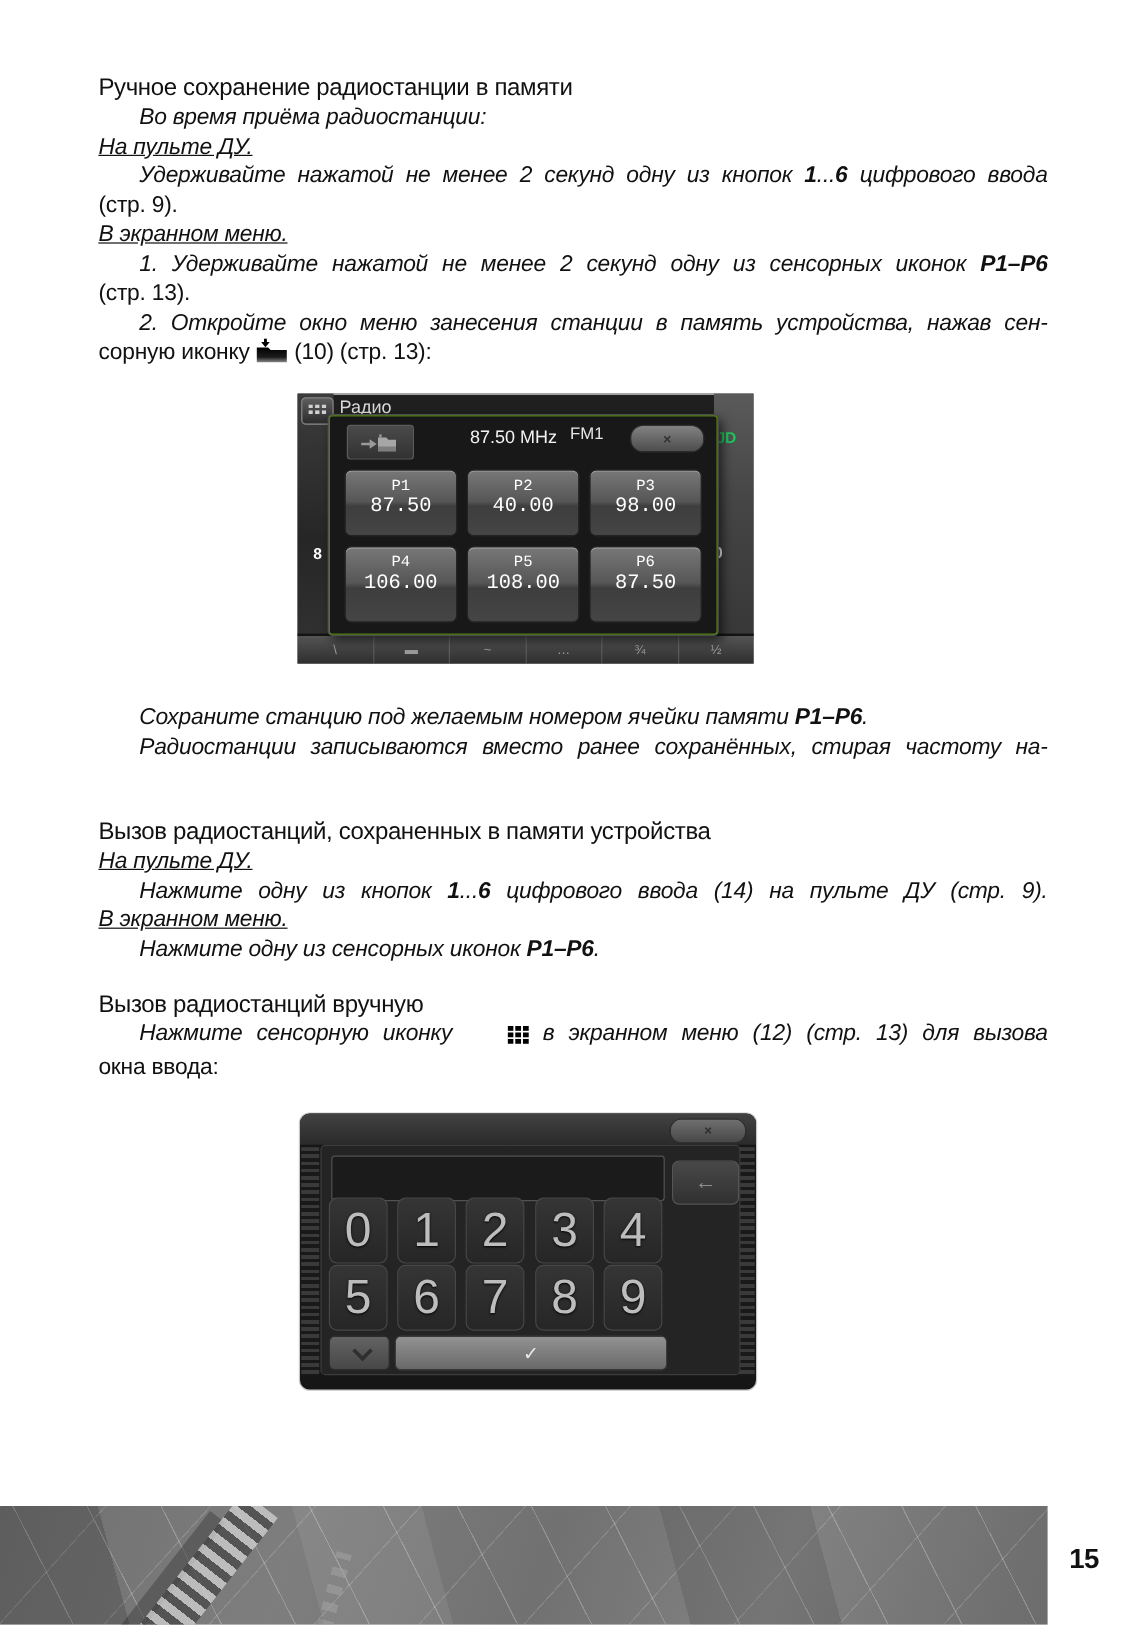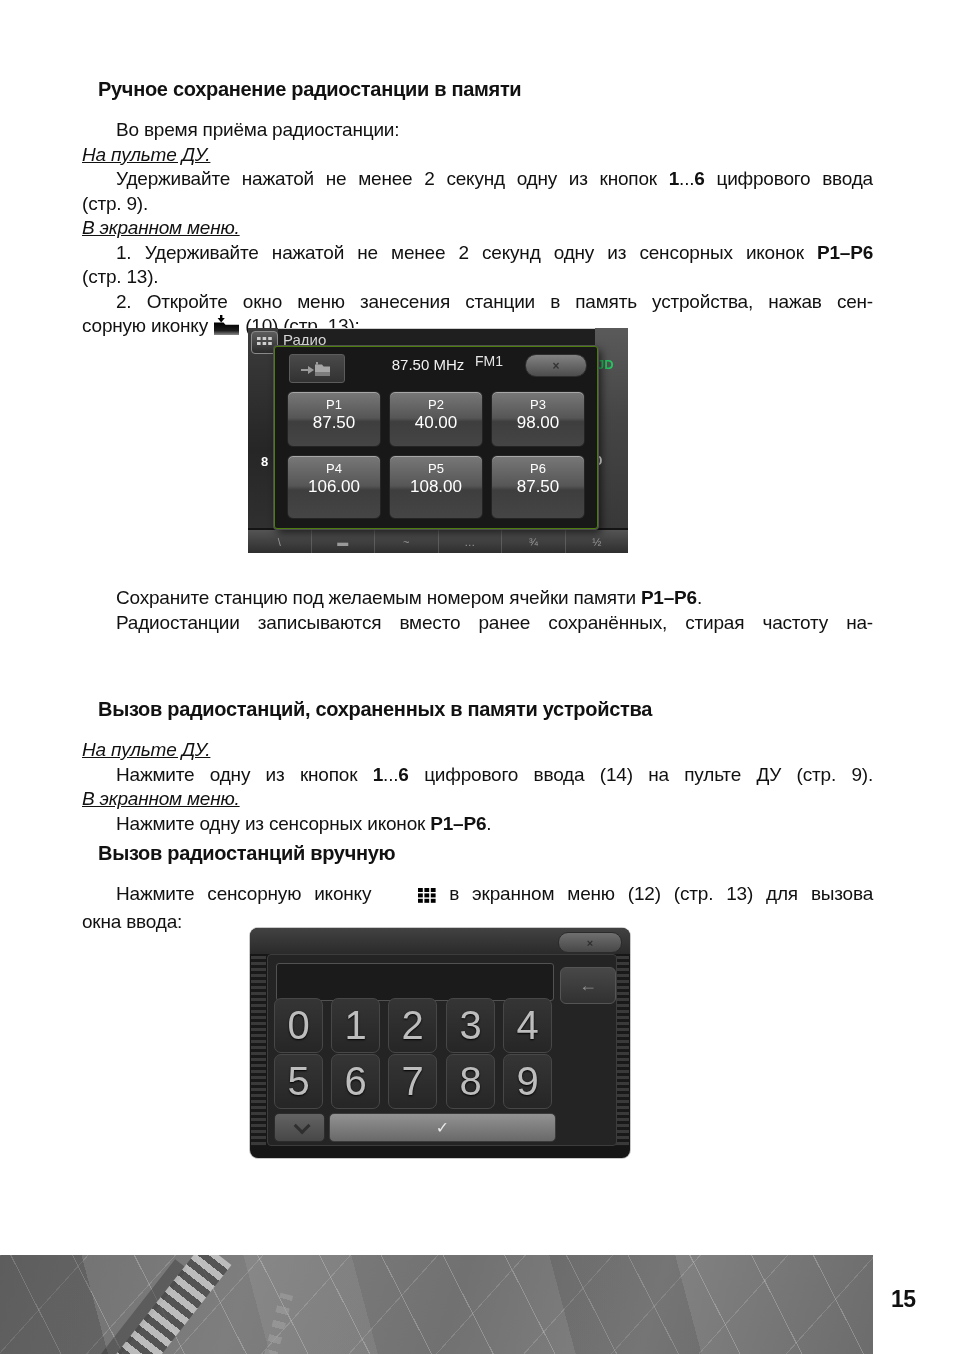--- a/index.html
+++ b/index.html
@@ -1,22 +1,22 @@
 <!DOCTYPE html>
 <html><head>
 <meta charset="utf-8">
 <style>
   html,body{margin:0;padding:0;}
   body{width:954px;height:1354px;background:#fff;position:relative;overflow:hidden;
        font-family:"Liberation Sans",sans-serif;color:#111;}
   
   .tblock{position:absolute;left:82px;width:791px;font-size:19px;line-height:24.5px;letter-spacing:-0.2px;}
   .tblock p{margin:0;}
-  .tblock h2{margin:16px;font-size:20px;line-height:26px;font-weight:bold;letter-spacing:-0.3px;}
-  .ind{text-indent:34px;}
+  .tblock h2{margin:0;font-size:20px;line-height:26px;font-weight:normal;letter-spacing:-0.3px;}
+  .ind{text-indent:34px;font-style:italic;}
   .jline{text-align:justify;text-align-last:justify;}
   .uital{font-style:italic;text-decoration:underline;}
   b{font-weight:bold;}
   .inline-icon{display:inline-block;vertical-align:-3px;}
   
   .radio{position:absolute;left:248px;top:328px;width:380px;height:225px;margin:0;
          background:#1f1f1f;box-shadow:0 0 0 1px #cfcfcf inset;}
   .radio .leftcol{position:absolute;left:0;top:0;bottom:23px;width:30px;
          background:linear-gradient(180deg,#3c3c3c,#262626 60%,#303030);}
   .radio .rightcol{position:absolute;right:0;top:0;bottom:23px;width:33px;
@@ -37,21 +37,21 @@
          box-shadow:0 0 0 1px #4e4e4e,3px 4px 9px rgba(0,0,0,.65);}
   .r-save{position:absolute;left:14px;top:7px;width:54px;height:27px;border-radius:3px;
          background:linear-gradient(#4a4a4a,#323232);border:1px solid #5c5c5c;
          display:flex;align-items:center;justify-content:center;}
   .r-freq{position:absolute;left:92px;top:9px;width:122px;text-align:center;font-size:15px;color:#f2f2f2;}
   .r-band{position:absolute;left:200px;top:6px;font-size:14px;color:#e6e6e6;}
   .r-close{position:absolute;right:10px;top:7px;width:60px;height:21px;border-radius:11px;
          background:linear-gradient(#828282,#4d4d4d);border:1px solid #2e2e2e;
          display:flex;align-items:center;justify-content:center;font-size:12px;font-weight:bold;color:#333;}
   .r-grid{position:absolute;left:12px;top:44px;width:298px;display:grid;
-         grid-template-columns:repeat(3,94px);grid-template-rows:56px 64px;gap:8px;}
+         grid-template-columns:repeat(3,94px);grid-template-rows:56px 64px;gap:8px;font-family:Liberation Mono, monospace;}
   .r-preset{border-radius:6px;border:1px solid #242424;
          background:linear-gradient(180deg,#787878,#565656 48%,#3e3e3e 55%,#454545);
          box-shadow:inset 0 1px 0 rgba(255,255,255,.35);
          display:flex;flex-direction:column;align-items:center;padding-top:5px;color:#fff;}
   .r-plabel{font-size:13px;}
   .r-pfreq{font-size:17px;margin-top:1px;}
   
   .keypad{position:absolute;left:250px;top:928px;width:380px;height:230px;margin:0;
          background:#161616;border-radius:8px;box-shadow:0 0 0 1px #c9c9c9;}
   .k-topbar{position:absolute;left:0;right:0;top:0;height:26px;border-radius:8px 8px 0 0;

